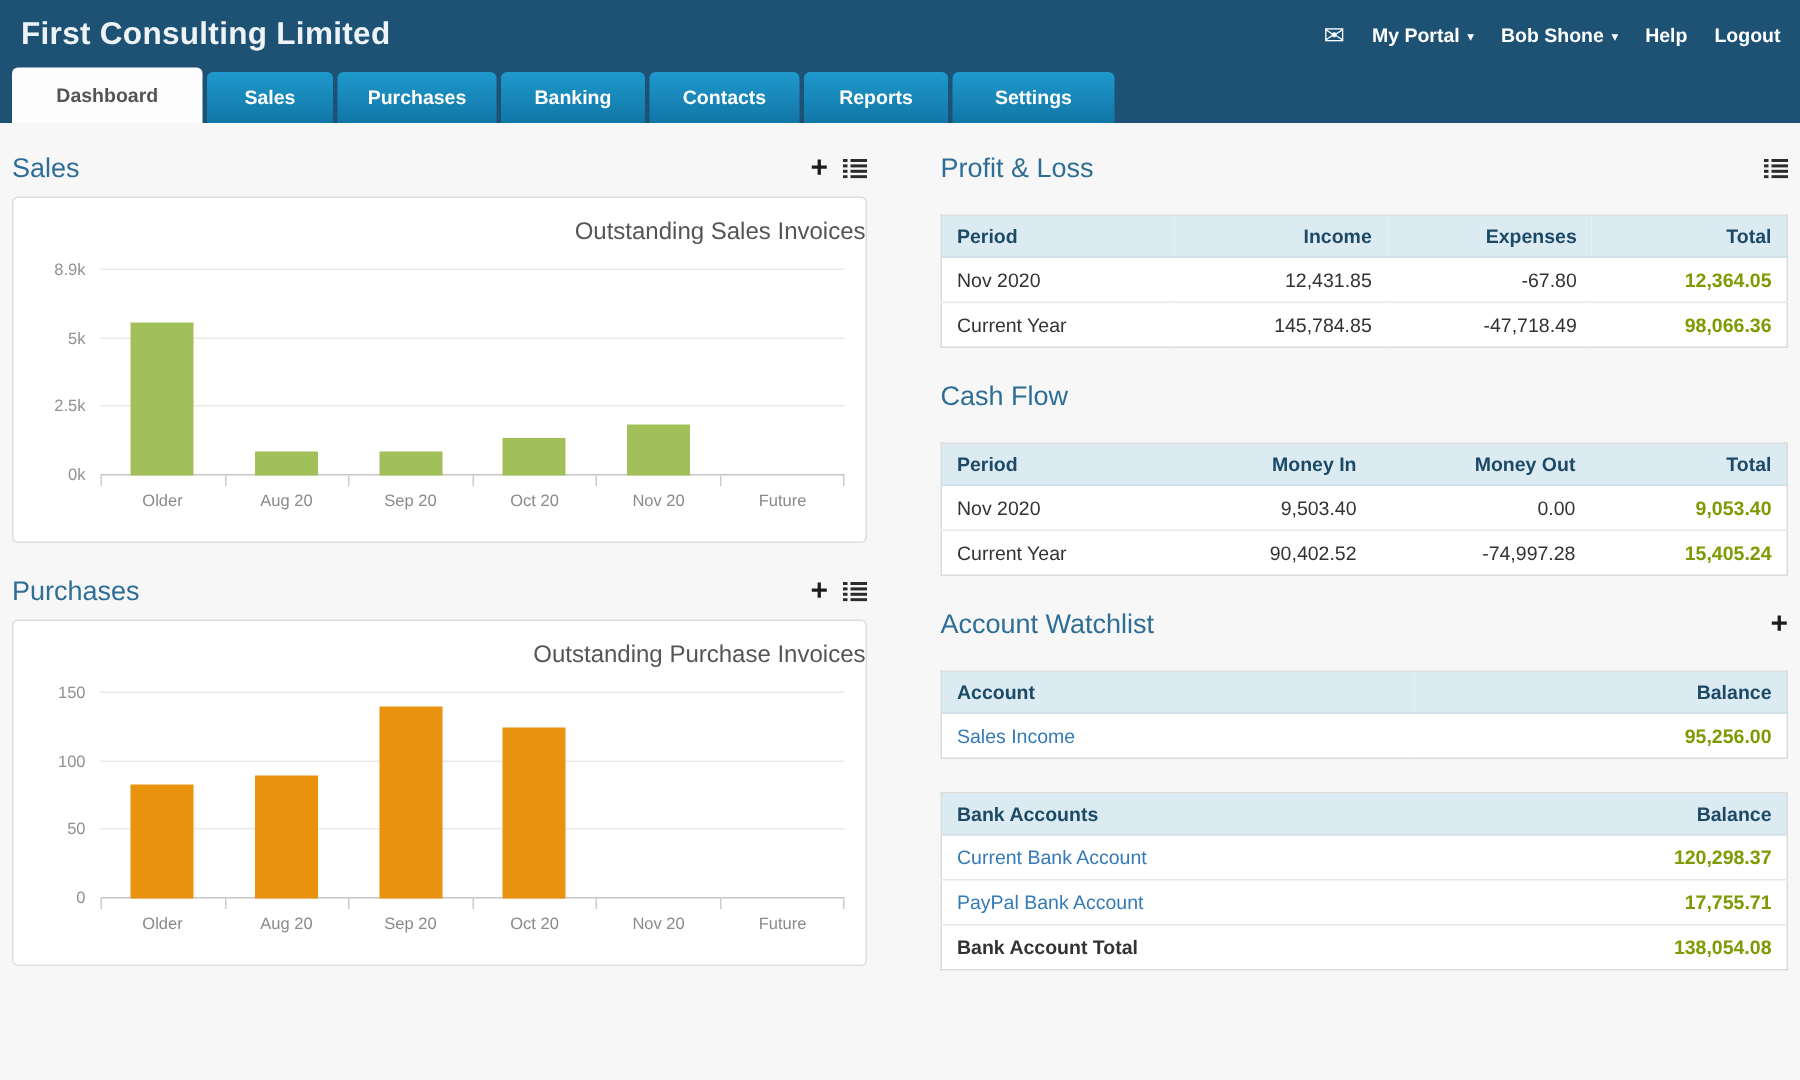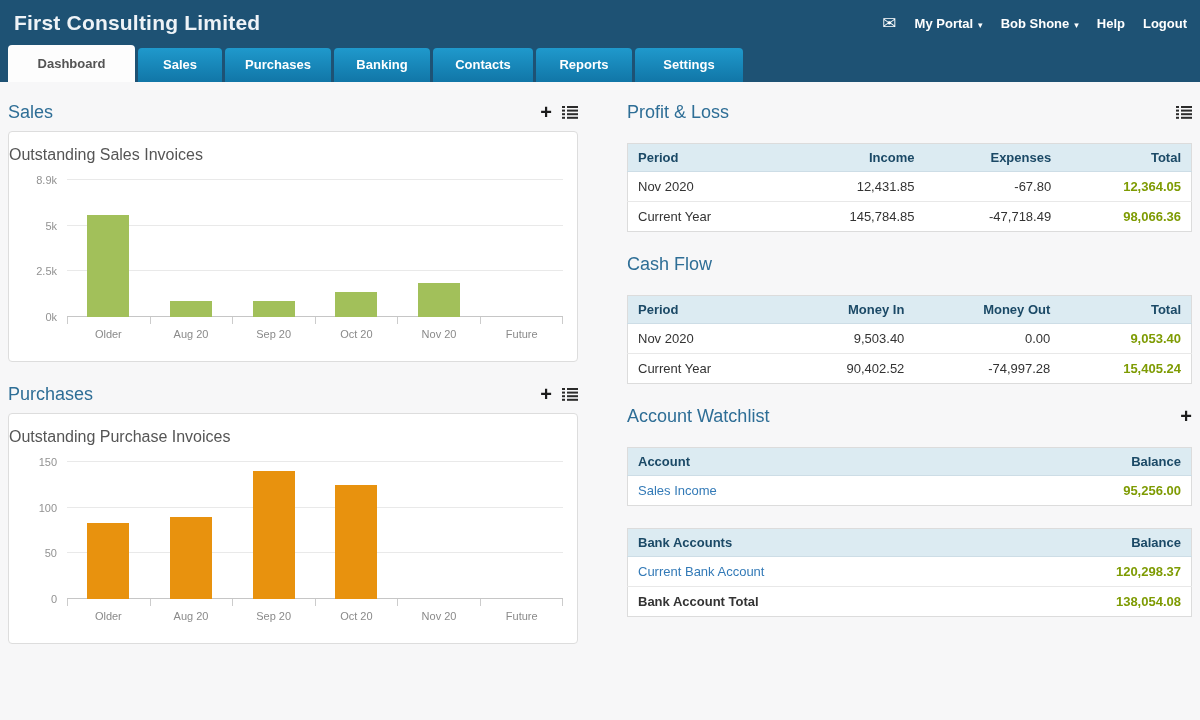--- a/index.html
+++ b/index.html
@@ -30,21 +30,21 @@
 
   .section-head { display: flex; justify-content: space-between; align-items: center; height: 24px; margin-bottom: 7px; }
   .section-title { color: #2e6e96; font-size: 18px; font-weight: 400; }
   .head-icons { display: flex; align-items: center; gap: 10px; }
   .plus-icon { font-size: 20px; font-weight: bold; color: #1c1c1c; line-height: 16px; cursor: pointer; }
   .list-icon { cursor: pointer; display: inline-flex; }
   .mt { margin-top: 20px; }
 
   
   .chart-card { background: #fff; border: 1px solid #ddd; border-radius: 4px; height: 231px; padding-top: 14px; }
-  .chart-title { text-align: left; color: #555; font-size: 16px; margin-bottom: 16px; }
+  .chart-title { text-align: right; color: #555; font-size: 16px; margin-bottom: 16px; }
   .plot { position: relative; margin: 0 14px 0 58px; height: 137px; }
   .gridline { position: absolute; left: 0; right: 0; height: 1px; background: #e9e9e9; }
   .gridline.baseline { background: #c6c6c6; }
   .ytick { position: absolute; left: -50px; width: 40px; text-align: right; font-size: 11px; color: #929292;
            transform: translateY(50%); }
   .bars { position: absolute; left: 0; right: 0; top: 0; bottom: 0; display: flex; }
   .band { flex: 1; display: flex; align-items: flex-end; justify-content: center; }
   .bar { width: 42px; }
   .xticks { display: flex; margin: 0 14px 0 58px; height: 7px; }
   .xticks .xtick { flex: 1; border-right: 1px solid #ccc; }
@@ -350,20 +350,24 @@
           <th>Bank Accounts</th>
           <th class="num">Balance</th>
         </tr>
       </thead>
       <tbody>
         <tr>
           <td><a class="acct-link">Current Bank Account</a></td>
           <td class="num total-val">120,298.37</td>
         </tr>
         <tr>
+          <td><a class="acct-link">PayPal Bank Account</a></td>
+          <td class="num total-val">17,755.71</td>
+        </tr>
+        <tr>
           <td class="bold">Bank Account Total</td>
           <td class="num total-val">138,054.08</td>
         </tr>
       </tbody>
     </table>
 
   </div>
 </div>
 
 </body></html>

